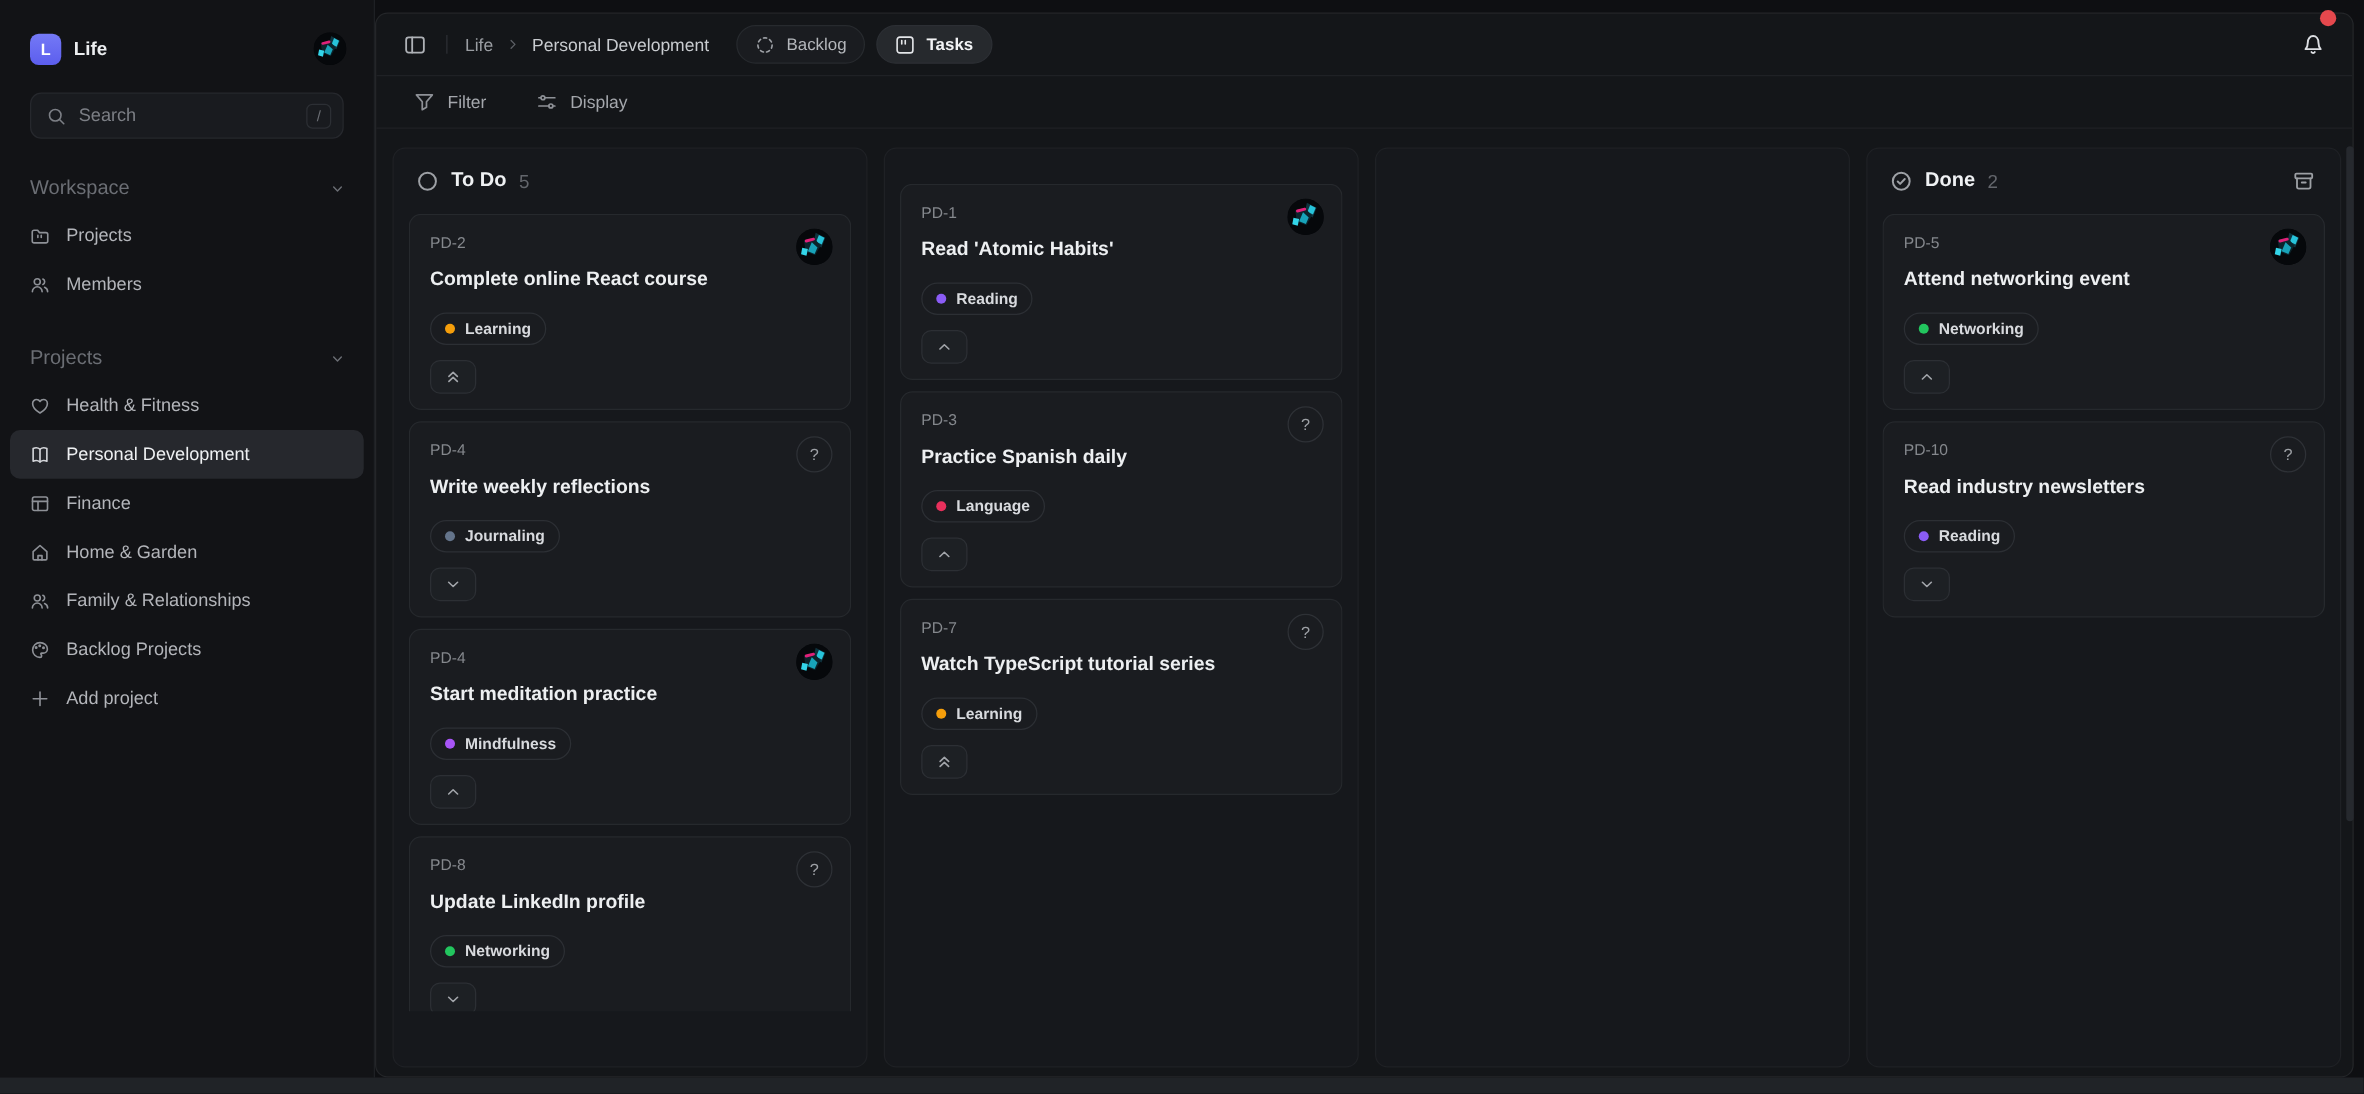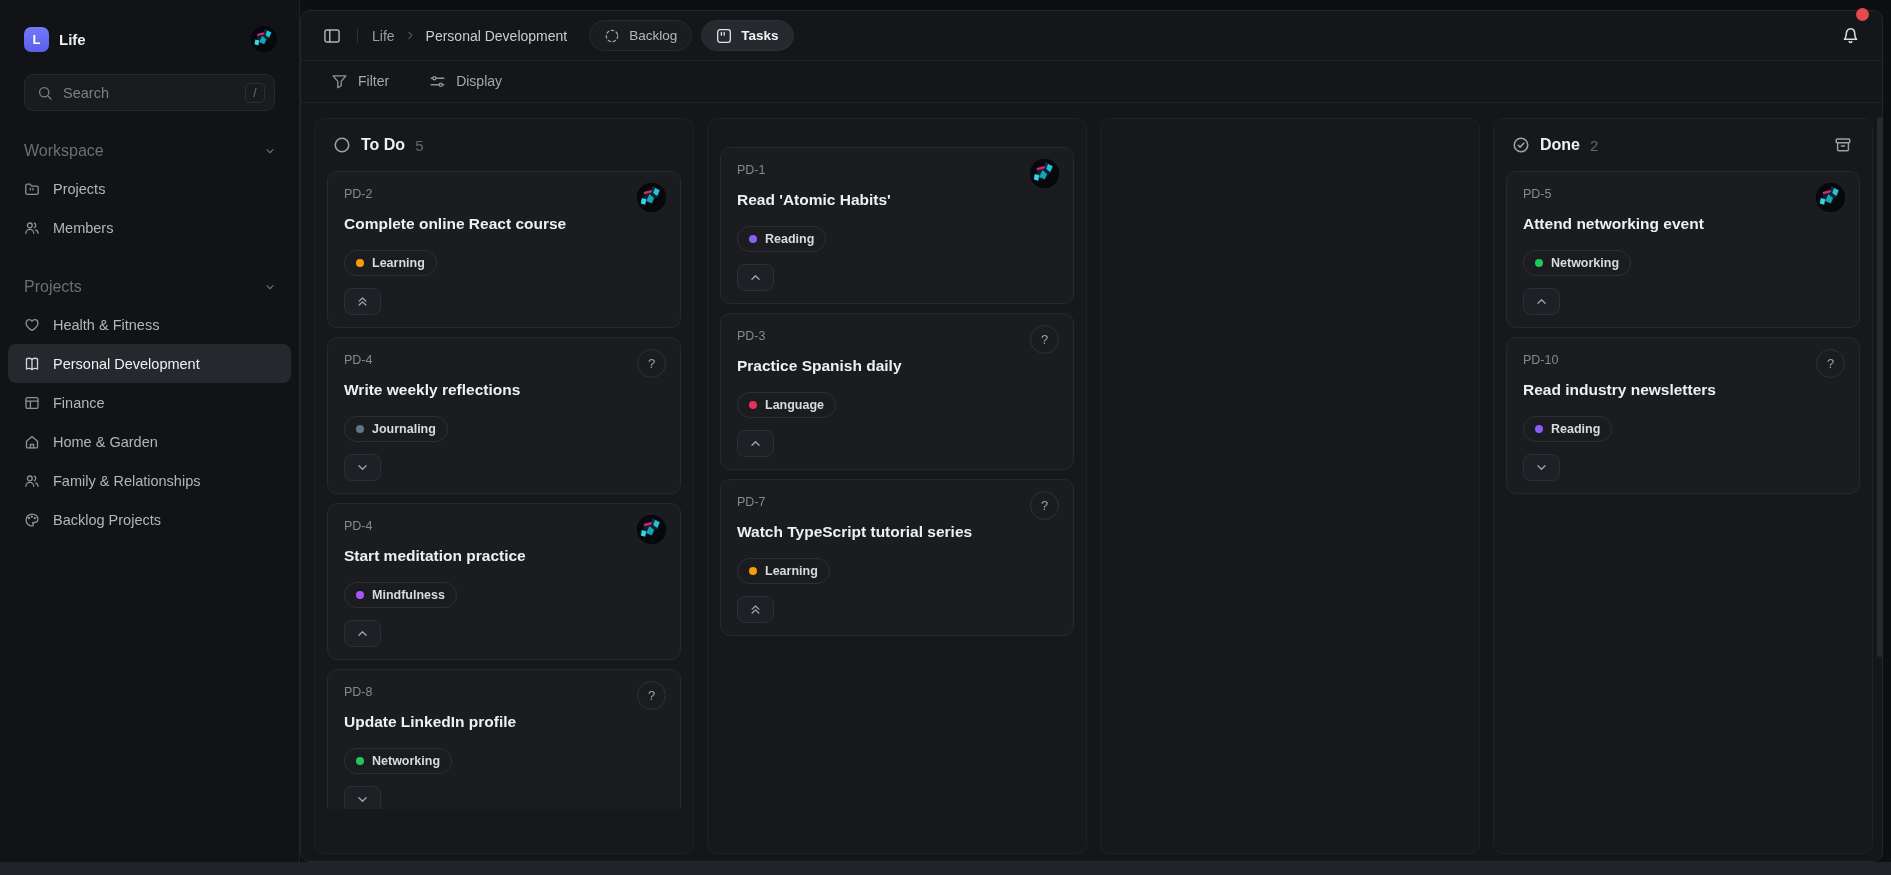--- a/index.html
+++ b/index.html
@@ -226,20 +226,28 @@
               <svg width="16" height="16" viewBox="0 0 16 16" fill="none" stroke="currentColor" stroke-width="1.3" stroke-linecap="round" stroke-linejoin="round">
                 <path d="M8 2.1a5.9 5.9 0 1 0 0 11.8c.9 0 1.3-.6 1.3-1.2 0-.5-.2-.9-.5-1.2-.3-.4-.1-1 .5-1h1.2a3.4 3.4 0 0 0 3.4-3.4C13.9 4.3 11.2 2.1 8 2.1z"></path>
                 <circle cx="4.9" cy="6" r=".55" fill="currentColor"></circle>
                 <circle cx="7.8" cy="4.6" r=".55" fill="currentColor"></circle>
                 <circle cx="10.8" cy="6.1" r=".55" fill="currentColor"></circle>
               </svg>
             </span>
     <span>Backlog Projects</span>
   </div>
 
+  <div class="nav-item">
+    <span class="ic">
+              <svg width="16" height="16" viewBox="0 0 16 16" fill="none" stroke="currentColor" stroke-width="1.3" stroke-linecap="round" stroke-linejoin="round">
+                <path d="M8 2.6v10.8M2.6 8h10.8"></path>
+              </svg>
+            </span>
+    <span>Add project</span>
+  </div>
 </div>
   </div>
 </div>
 </aside>
 
 <main class="main">
   <div class="topbar">
     <span class="tgl">
         <span>
           <svg width="18" height="18" viewBox="0 0 16 16" fill="none" stroke="currentColor" stroke-width="1.3" stroke-linecap="round" stroke-linejoin="round">

